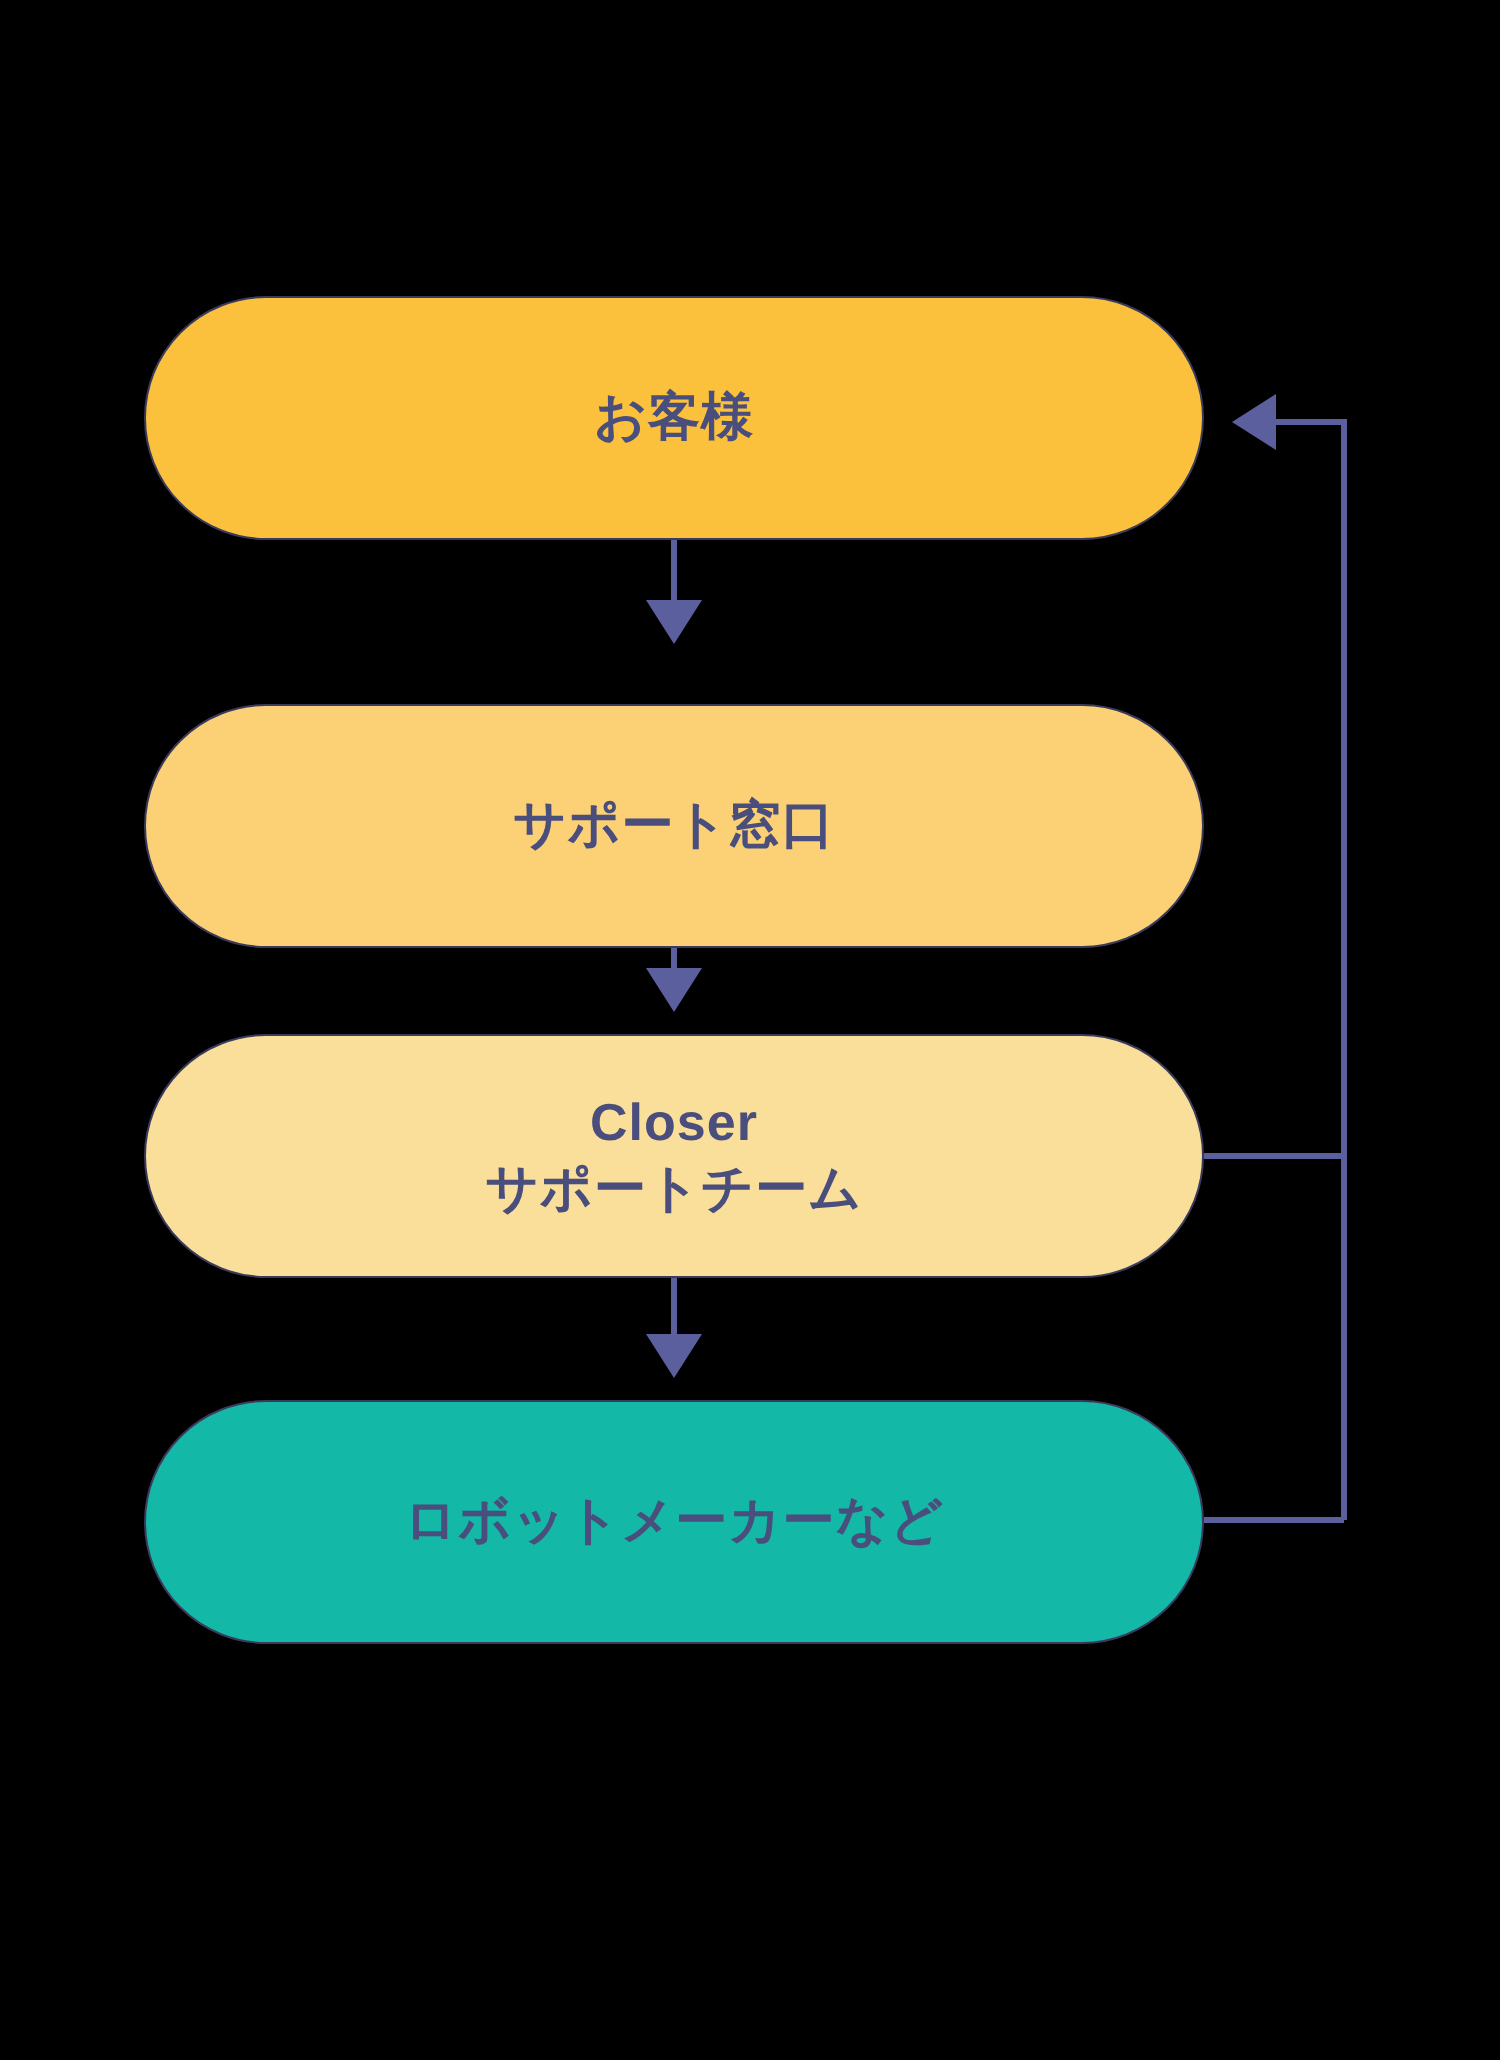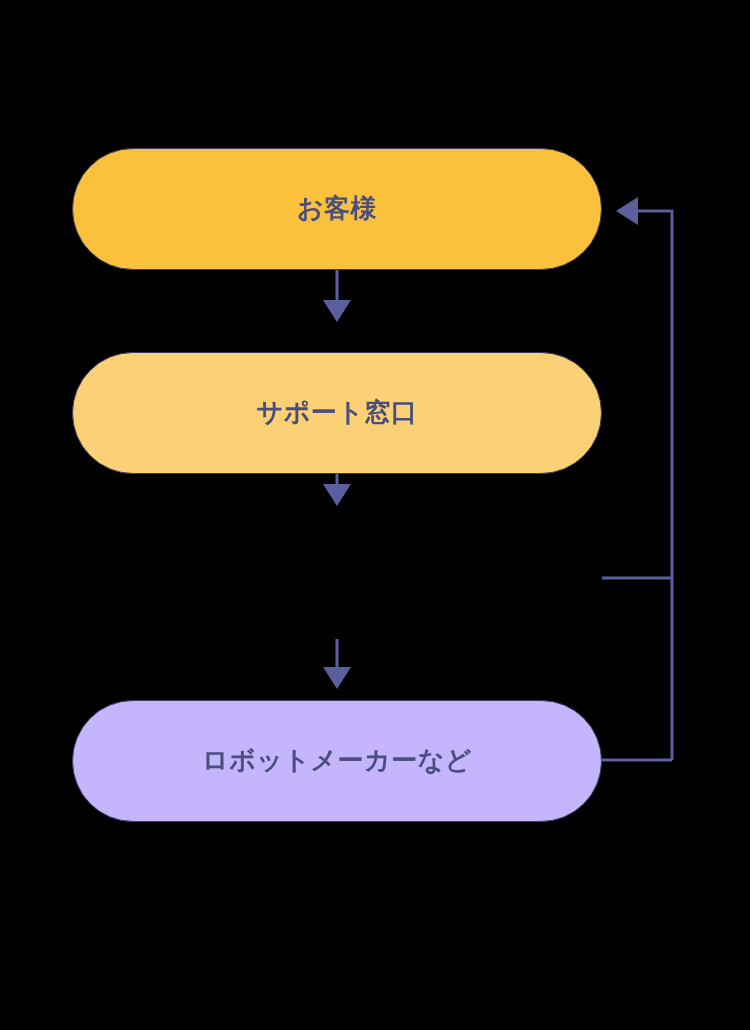--- a/index.html
+++ b/index.html
@@ -34,21 +34,21 @@
     color: #4a4e7c;
     font-size: 26px;
     font-weight: bold;
     line-height: 1.28;
     letter-spacing: 0.5px;
     white-space: pre-line;
   }
   #node-0 { top: 148px; background: #fbc13d; }
   #node-1 { top: 352px; background: #fcd176; }
   #node-2 { top: 517px; background: #fadf9b; }
-  #node-3 { top: 700px; background: #c4b5fd; }
+  #node-3 { top: 700px; background: #14b8a6; }
 
   .flow-svg {
     position: absolute;
     left: 0;
     top: 0;
     width: 750px;
     height: 1030px;
     pointer-events: none;
   }
 </style>
@@ -89,18 +89,22 @@
   </svg>
 
   <div class="node" id="node-0">
     <div class="node-label">お客様</div>
   </div>
 
   <div class="node" id="node-1">
     <div class="node-label">サポート窓口</div>
   </div>
 
+  <div class="node" id="node-2">
+    <div class="node-label">Closer
+サポートチーム</div>
+  </div>
 
   <div class="node" id="node-3">
     <div class="node-label">ロボットメーカーなど</div>
   </div>
 
 </div>
 
 </body></html>

